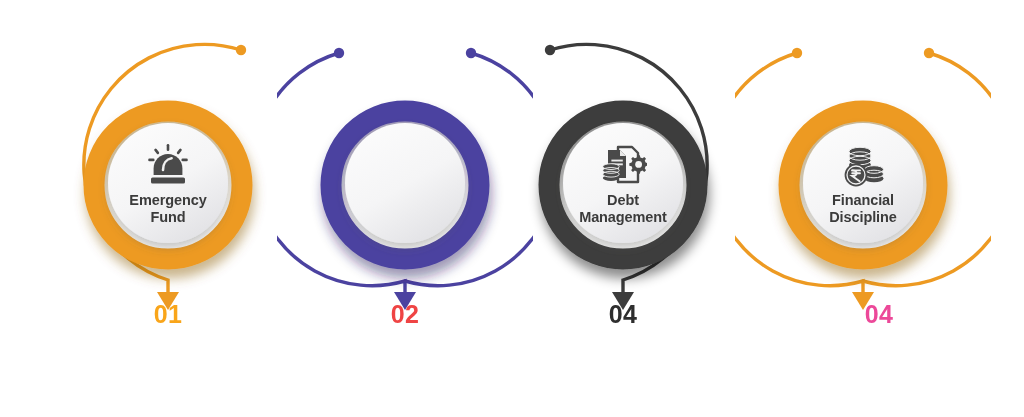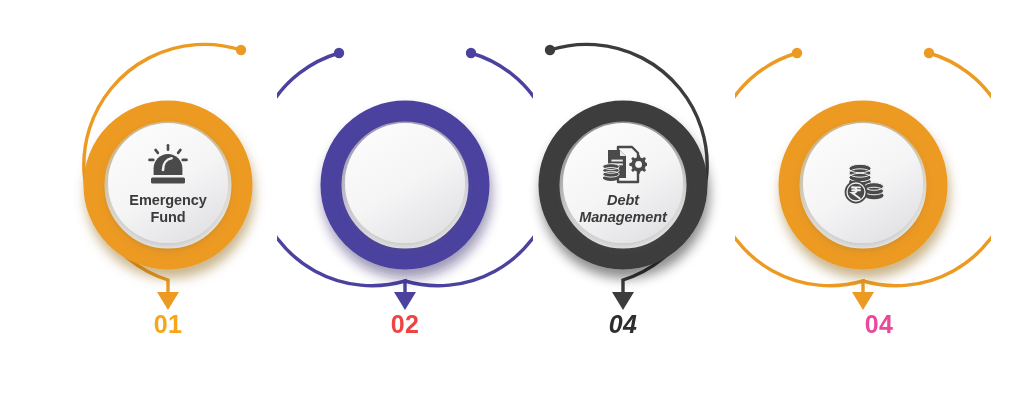--- a/index.html
+++ b/index.html
@@ -64,21 +64,21 @@
     line-height: 17px;
     color: #3b3b3b;
     letter-spacing: -0.1px;
     white-space: pre-line;
   }
 
   .step-number {
     position: absolute;
     left: 50%;
     transform: translateX(-50%);
-    top: 310px;
+    top: 300px;
     font-family: "Liberation Sans", sans-serif;
     font-size: 25px;
     font-weight: bold;
     letter-spacing: 0.4px;
     line-height: 28px;
   }
 </style>
 </head>
 <body>
 
@@ -167,21 +167,21 @@
       </g>
       <g filter="url(#discShadow2)">
         <circle cx="128" cy="183" r="60" fill="url(#discGrad2)"></circle>
       </g>
     </svg>
 
 
     <div class="step-number" style="color:#ef4444;">02</div>
   </div>
 
-  <div class="step" id="step-2" style="left:495px;font-style:italic;">
+  <div class="step" id="step-2" style="left:495px;">
     <svg class="step-svg" viewBox="0 0 256 417">
       <defs>
         <linearGradient id="discGrad3" x1="0" y1="0" x2="0.6" y2="1">
           <stop offset="0%" stop-color="#FDFDFD"></stop>
           <stop offset="60%" stop-color="#F5F5F6"></stop>
           <stop offset="100%" stop-color="#E4E4E7"></stop>
         </linearGradient>
         <filter id="ringShadow3" x="-40%" y="-40%" width="180%" height="190%">
           <feDropShadow dx="2" dy="9" stdDeviation="6" flood-color="#111111" flood-opacity="0.45"></feDropShadow>
         </filter>
@@ -298,18 +298,20 @@
           <circle cx="17" cy="31" r="11.4"></circle>
           <circle cx="17" cy="31" r="9" fill="none" stroke="#F0F0F0" stroke-width="1.3"></circle>
 
           <g fill="none" stroke="#F2F2F2" stroke-width="1.9" stroke-linecap="round">
             <path d="M 13.2 26.4 L 21 26.4"></path>
             <path d="M 13.2 29.2 L 21 29.2"></path>
             <path d="M 13.2 26.4 C 18.6 26.4 19.6 32 13.2 32 L 20.6 37.2"></path>
           </g>
         </g>
       </svg>
+      <div class="disc-label">Financial
+Discipline</div>
     </div>
 
     <div class="step-number" style="color:#ec4899;margin-left:16px;">04</div>
   </div>
 
 </div>
 
 </body></html>

